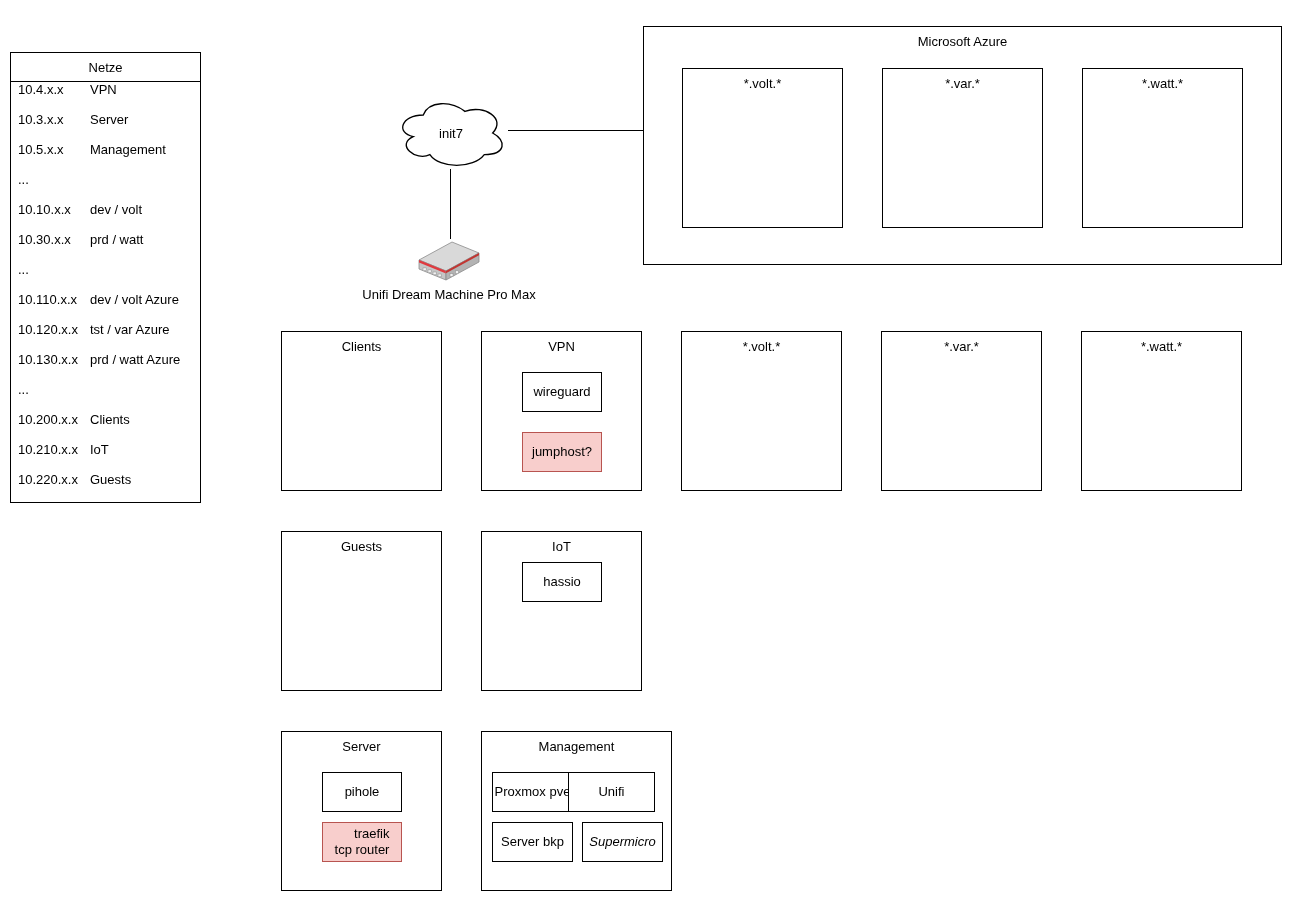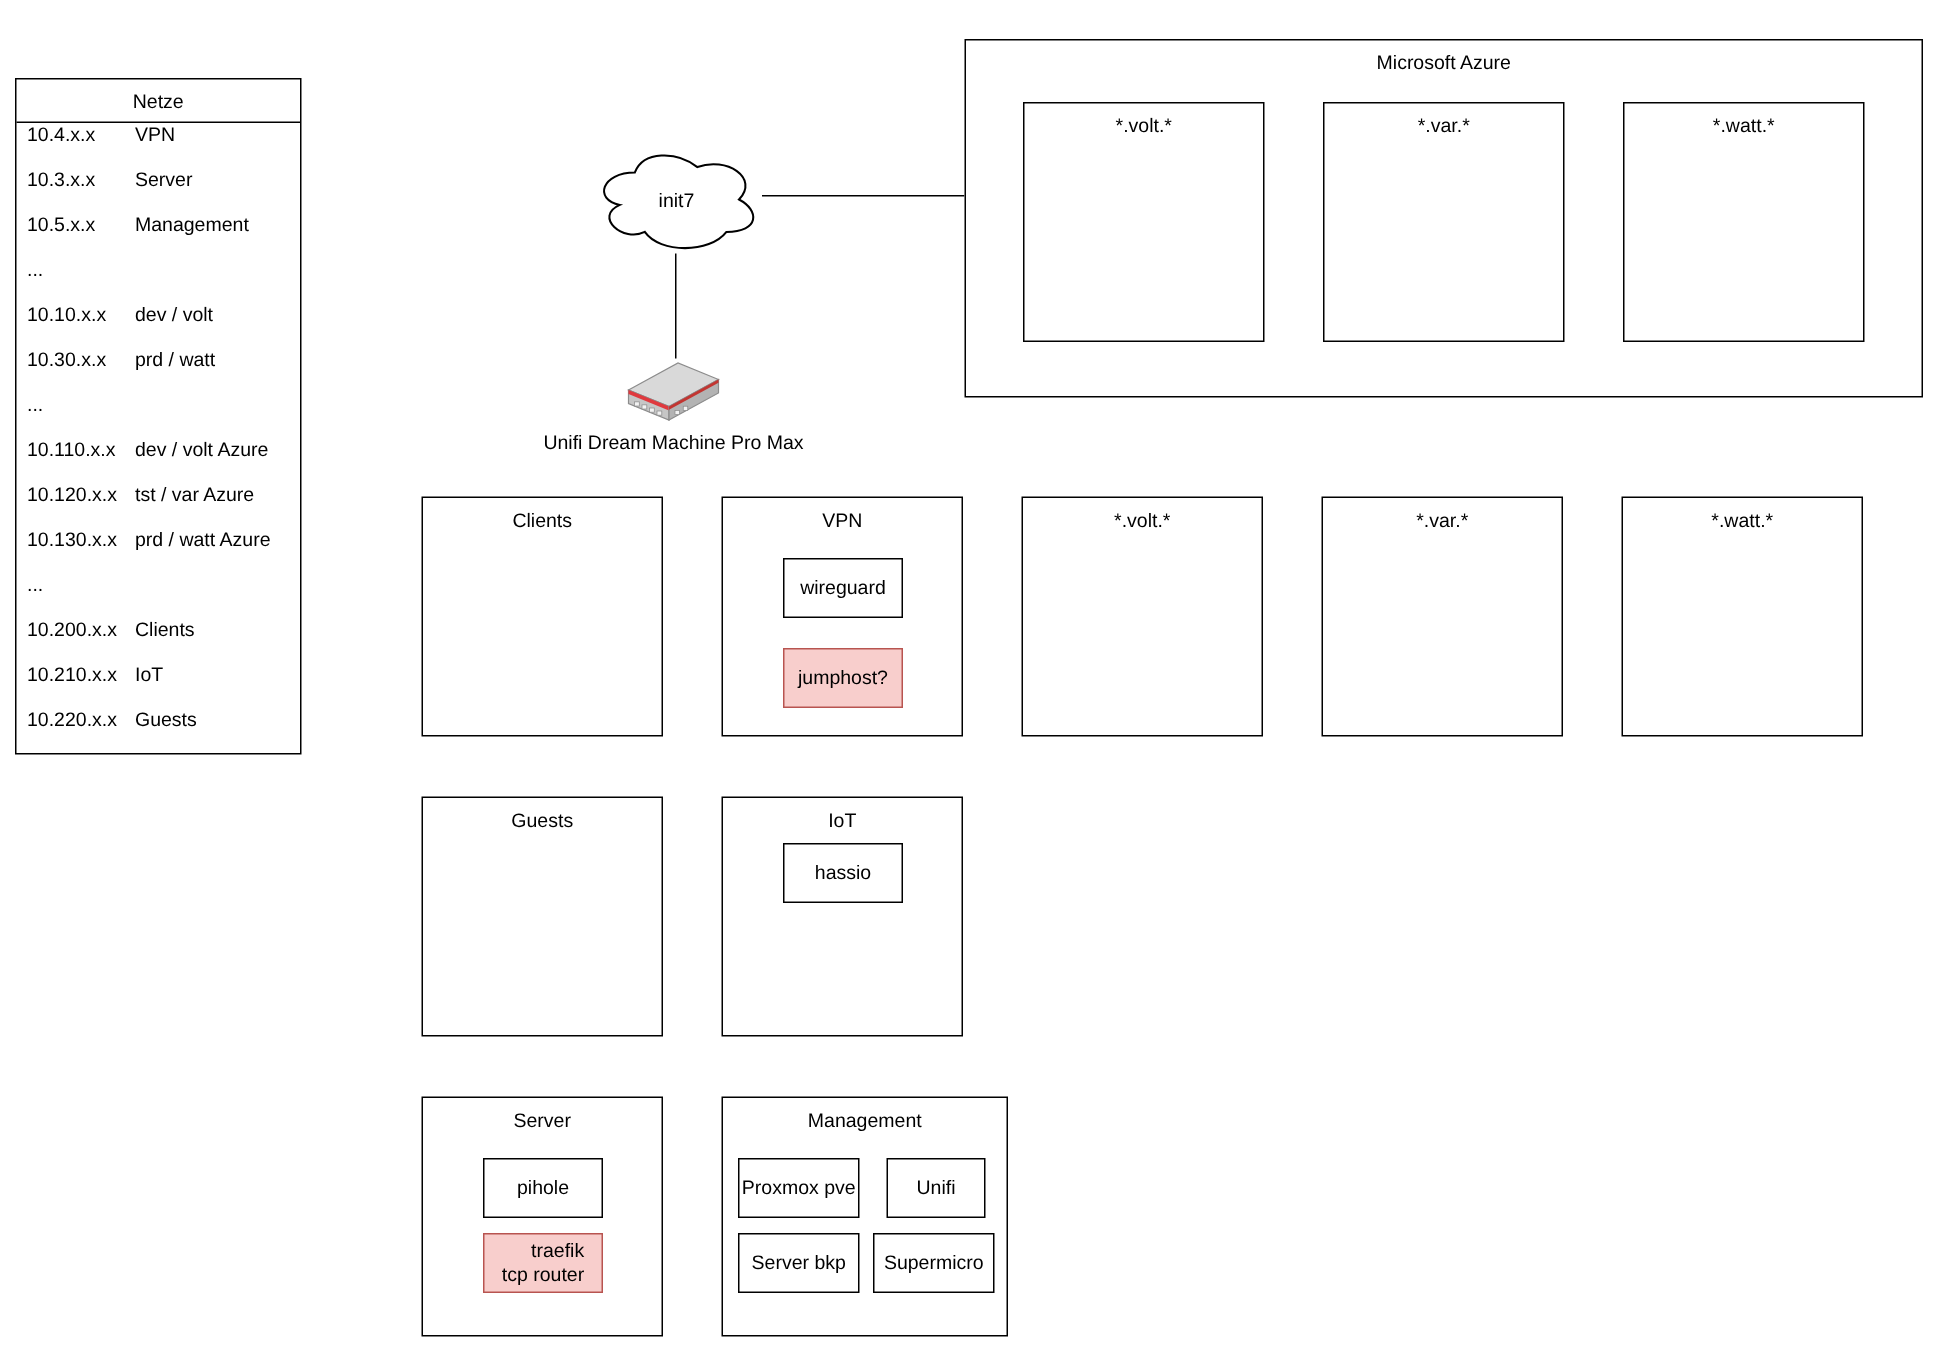--- a/index.html
+++ b/index.html
@@ -225,16 +225,16 @@
 <div class="zone" style="left:281px; top:731px; width:161px; height:160px;">
   <div class="zone-label">Server</div>
   <div class="node" style="left:40px; top:40px;">pihole</div>
   <div class="node pink" style="left:40px; top:90px;">traefik
 tcp router</div>
 </div>
 
 <div class="zone" style="left:481px; top:731px; width:191px; height:160px;">
   <div class="zone-label">Management</div>
   <div class="node" style="left:10px;  top:40px; width:81px;">Proxmox pve</div>
-  <div class="node" style="left:109px; top:40px; width:66px;">Unifi</div>
+  <div class="node" style="left:86px; top:40px; width:87px;">Unifi</div>
   <div class="node" style="left:10px;  top:90px; width:81px;">Server bkp</div>
-  <div class="node" style="left:100px; top:90px; width:81px;">Supermicro</div>
+  <div class="node" style="left:100px; top:90px; width:81px;font-style:italic;">Supermicro</div>
 </div>
 
 </body></html>

